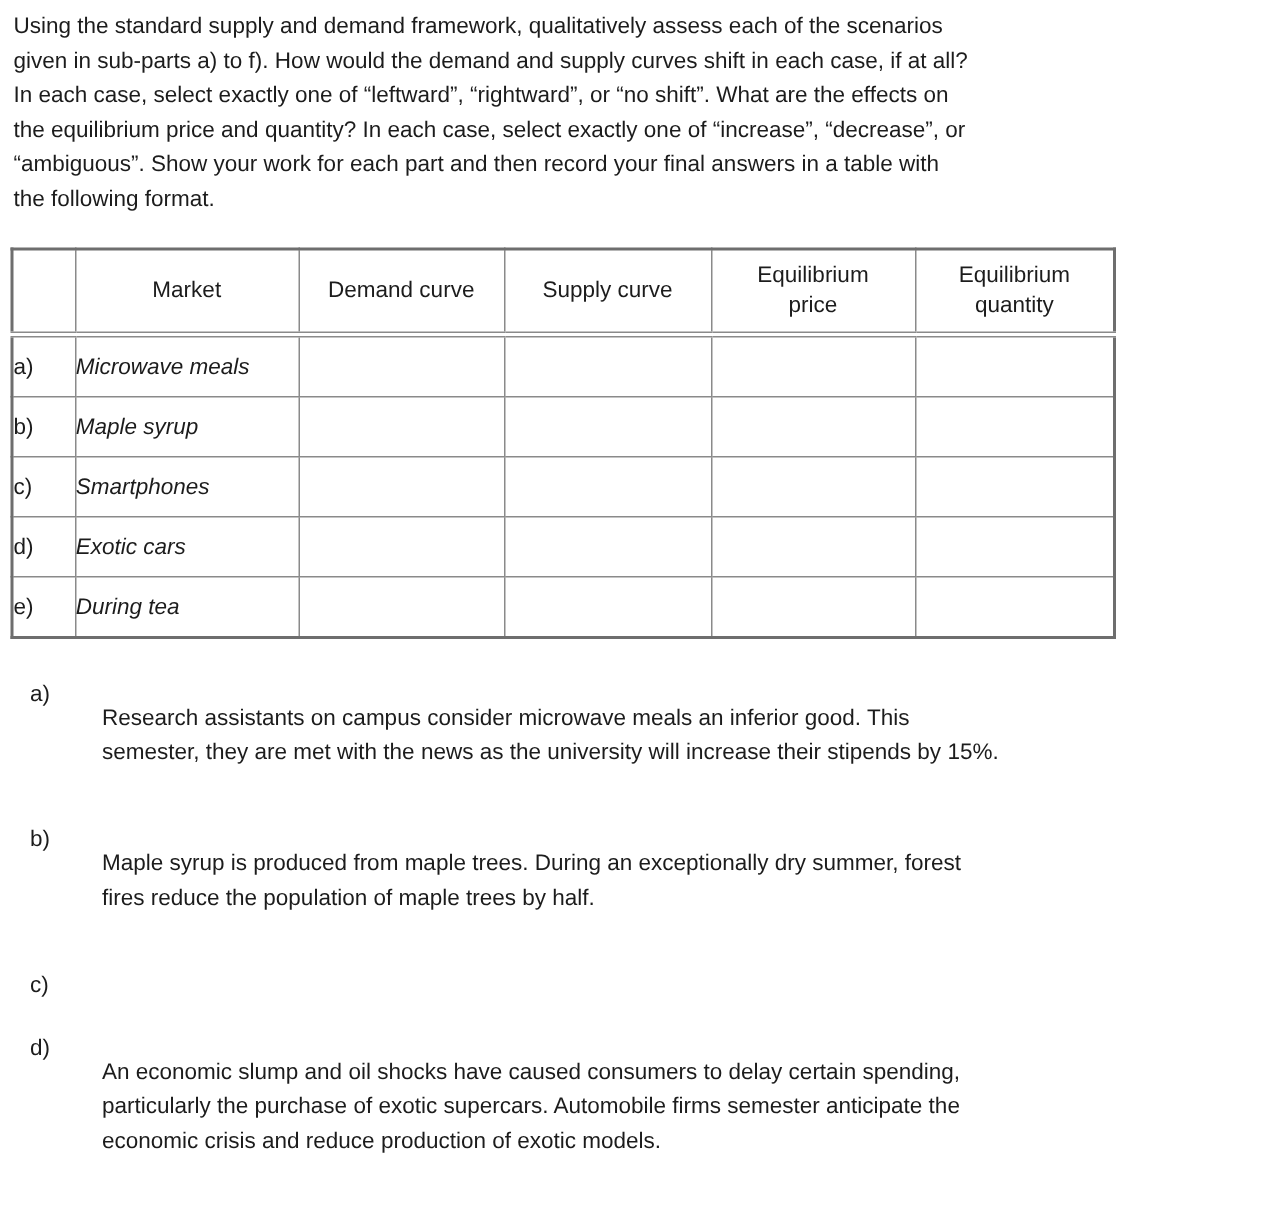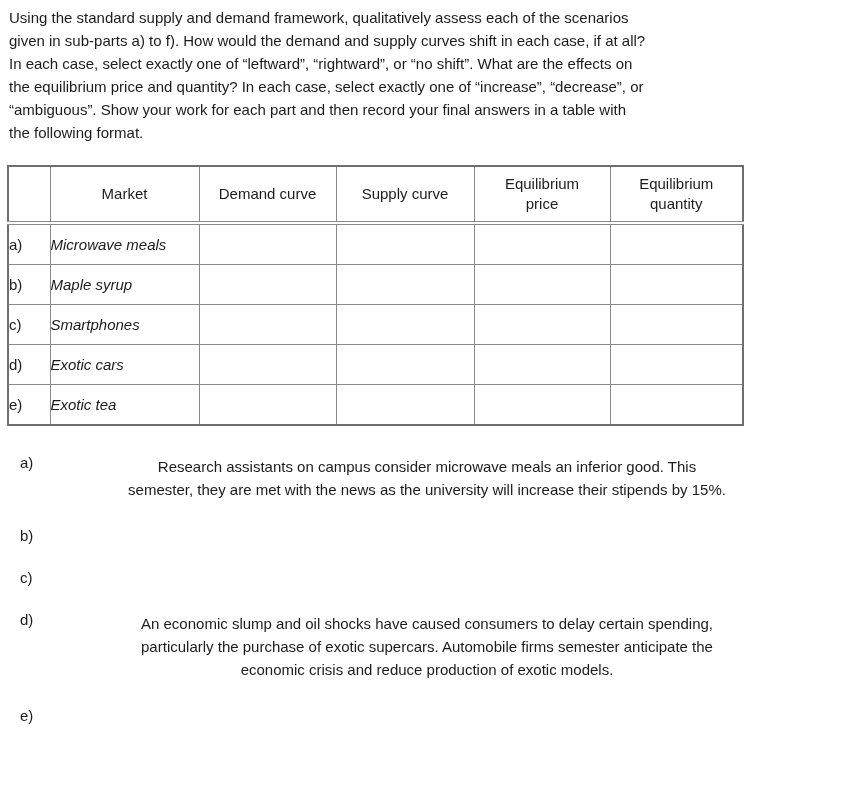--- a/index.html
+++ b/index.html
@@ -56,24 +56,23 @@
   .scenario-item {
     display: flex;
     margin-bottom: 19px;
     line-height: 23px;
   }
   .scenario-label {
     flex: none;
     width: 32px;
   }
   .scenario-text {
-    margin: 4px;
+    margin: 16px;
     width: 742px;
     white-space: pre-line;
-    text-align: center;
   }
 </style>
 </head>
 <body>
 
 <main>
 
   <p class="intro">Using the standard supply and demand framework, qualitatively assess each of the scenarios
 given in sub-parts a) to f). How would the demand and supply curves shift in each case, if at all?
 In each case, select exactly one of “leftward”, “rightward”, or “no shift”. What are the effects on
@@ -130,37 +129,39 @@
       <tr>
         <td class="letter-cell">d)</td>
         <td class="market-cell">Exotic cars</td>
         <td></td>
         <td></td>
         <td></td>
         <td></td>
       </tr>
       <tr>
         <td class="letter-cell">e)</td>
-        <td class="market-cell">Exotic tea</td>
+        <td class="market-cell">During tea</td>
         <td></td>
         <td></td>
         <td></td>
         <td></td>
       </tr>
     </tbody>
   </table>
 
   <div class="scenarios">
     <div class="scenario-item">
       <span class="scenario-label">a)</span>
       <p class="scenario-text">Research assistants on campus consider microwave meals an inferior good. This
 semester, they are met with the news as the university will increase their stipends by 15%.</p>
     </div>
     <div class="scenario-item">
       <span class="scenario-label">b)</span>
+      <p class="scenario-text">Maple syrup is produced from maple trees. During an exceptionally dry summer, forest
+fires reduce the population of maple trees by half.</p>
     </div>
     <div class="scenario-item">
       <span class="scenario-label">c)</span>
     </div>
     <div class="scenario-item">
       <span class="scenario-label">d)</span>
       <p class="scenario-text">An economic slump and oil shocks have caused consumers to delay certain spending,
 particularly the purchase of exotic supercars. Automobile firms semester anticipate the
 economic crisis and reduce production of exotic models.</p>
     </div>

